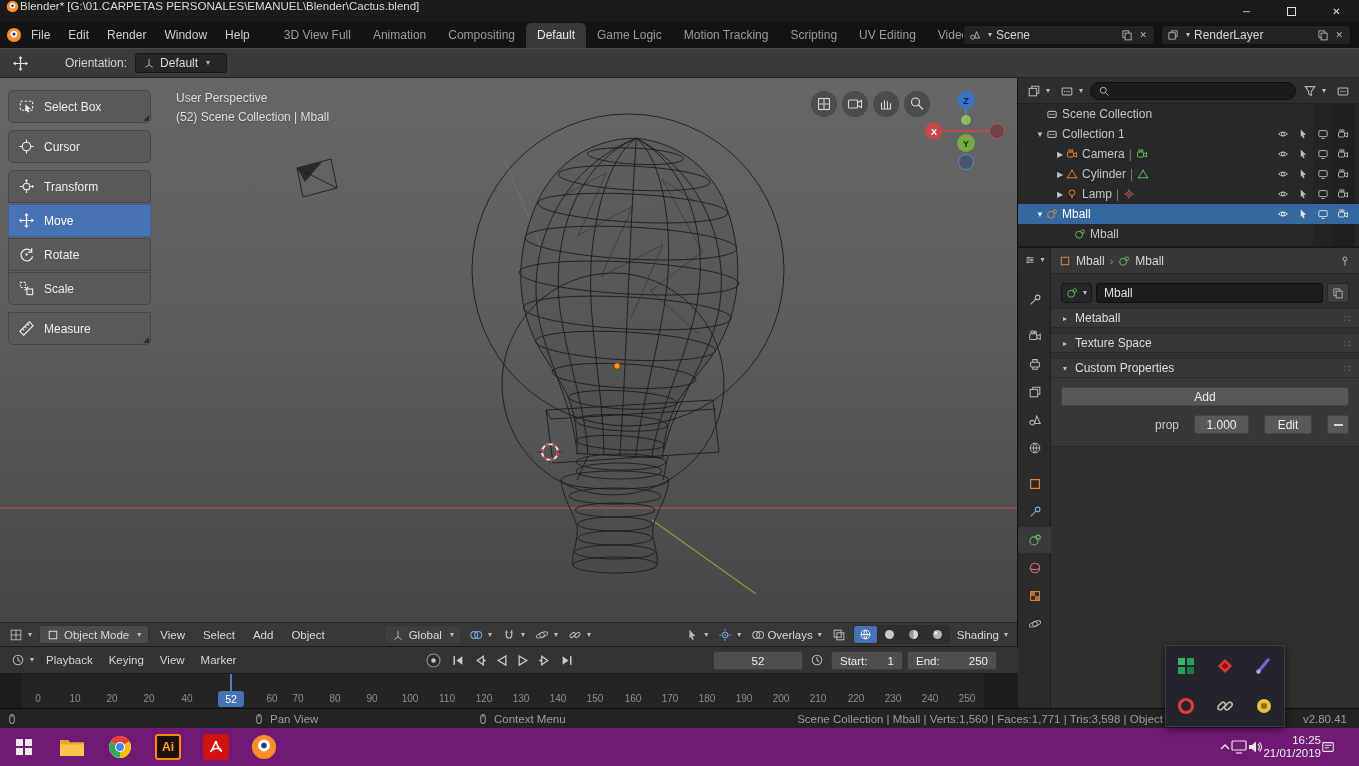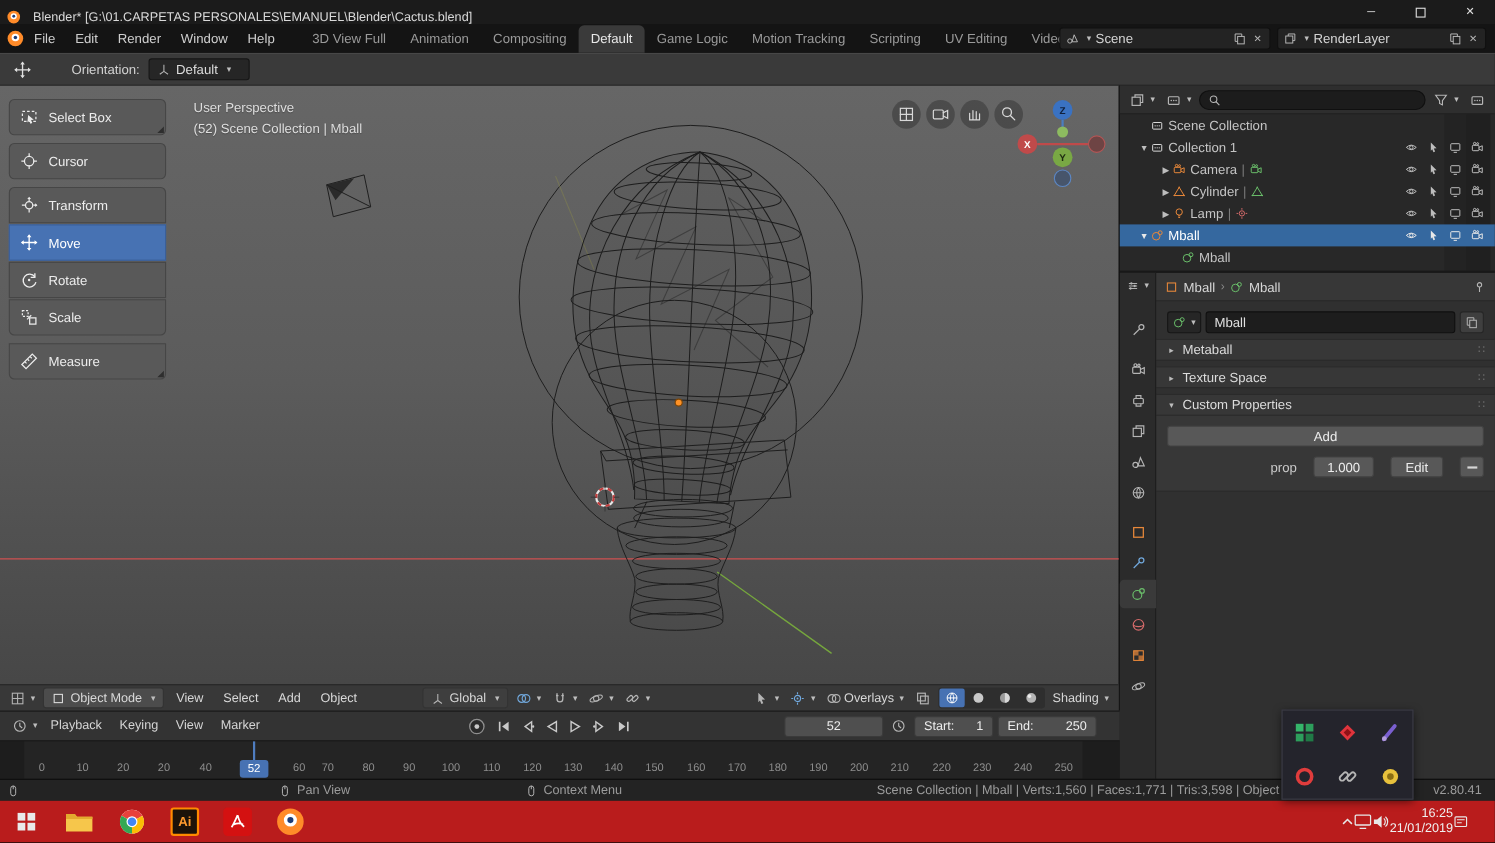--- a/index.html
+++ b/index.html
@@ -9,21 +9,21 @@
 #screen{position:relative;width:1359px;height:766px;background:#1a1a1a}
 
 
 .ic{width:14px;height:14px;display:block;flex:none}
 .ic12{width:12px;height:12px;display:block;flex:none}
 .chv{font-size:8px;color:#bdbdbd;margin-left:3px;line-height:1}
 .tri{font-size:8px;color:#bdbdbd;width:12px;text-align:center;flex:none}
 .c-or{color:#e8883a}.c-gr{color:#6abe6a}.c-red{color:#d46a6a}.c-blu{color:#71a8dc}.c-gray{color:#b5b5b5}.c-wht{color:#dcdcdc}
 
 
-.titlebar{height:22px;background:#1b1b1b;display:flex;align-items:flex-end;padding-left:6px;gap:11px}
+.titlebar{height:22px;background:#1b1b1b;display:flex;align-items:flex-start;padding-left:6px;gap:1px}
 .title-text{color:#d9d9d9;font-size:11.5px;white-space:nowrap}
 .win-controls{margin-left:auto;display:flex;height:100%}
 .winbtn{width:45px;height:100%;display:flex;align-items:center;justify-content:center;color:#e0e0e0;font-size:10px}
 .maxbox{width:9px;height:9px;border:1px solid #e0e0e0;display:block}
 
 
 .menubar{height:26px;background:#141414;display:flex;align-items:center;padding:0 6px;position:relative}
 .menu{padding:0 9px;color:#cfcfcf;font-size:12px;line-height:26px}
 .tabs{display:flex;align-items:flex-end;height:100%;margin-left:14px}
 .tab{padding:0 11px;line-height:25px;color:#9a9a9a;font-size:12px}
@@ -117,21 +117,21 @@
 .playline{position:absolute;left:230px;top:0;bottom:14px;width:2px;background:#4f7dc0}
 .playbadge{position:absolute;left:218px;bottom:1px;width:26px;height:16px;background:#4772b3;border-radius:3px;color:#fff;font-size:10.5px;display:flex;align-items:center;justify-content:center}
 
 
 .statusbar{position:absolute;top:708px;left:0;width:1359px;height:20px;background:#232323;border-top:1px solid #0e0e0e;color:#9c9c9c;font-size:11.5px}
 .sb-item{position:absolute;top:0;height:100%;display:flex;align-items:center;gap:5px}
 .sb-stats{right:196px}
 .sb-ver{right:12px}
 
 
-.taskbar{position:absolute;top:728px;left:0;width:1359px;height:38px;background:#b91c1c;display:flex;align-items:center}
+.taskbar{position:absolute;top:728px;left:0;width:1359px;height:38px;background:#701a75;display:flex;align-items:center}
 .tb-item{width:48px;height:38px;display:flex;align-items:center;justify-content:center}
 .winlogo{display:grid;grid-template-columns:7px 7px;grid-template-rows:7px 7px;gap:1.5px}
 .winlogo span{background:#e9e9e9}
 .ai-icon{width:26px;height:26px;background:#1c1209;border:2px solid #ff8a00;border-radius:3px;color:#ff9a2e;font-weight:bold;font-size:12px;display:flex;align-items:center;justify-content:center}
 .acr-icon{width:26px;height:26px;background:#d41111;border-radius:4px;display:flex;align-items:center;justify-content:center}
 .tray{position:absolute;right:0;top:0;height:100%;display:flex;align-items:center;padding-right:24px}
 .clockblk{color:#f0f0f0;font-size:11.5px;line-height:13px;text-align:right}
 
 
 .traypopup{position:absolute;left:1165px;top:645px;width:120px;height:82px;background:#24242c;border:1px solid #3c3c46;box-shadow:0 2px 8px rgba(0,0,0,.6);display:grid;grid-template-columns:repeat(3,1fr);grid-template-rows:repeat(2,1fr);z-index:60}

